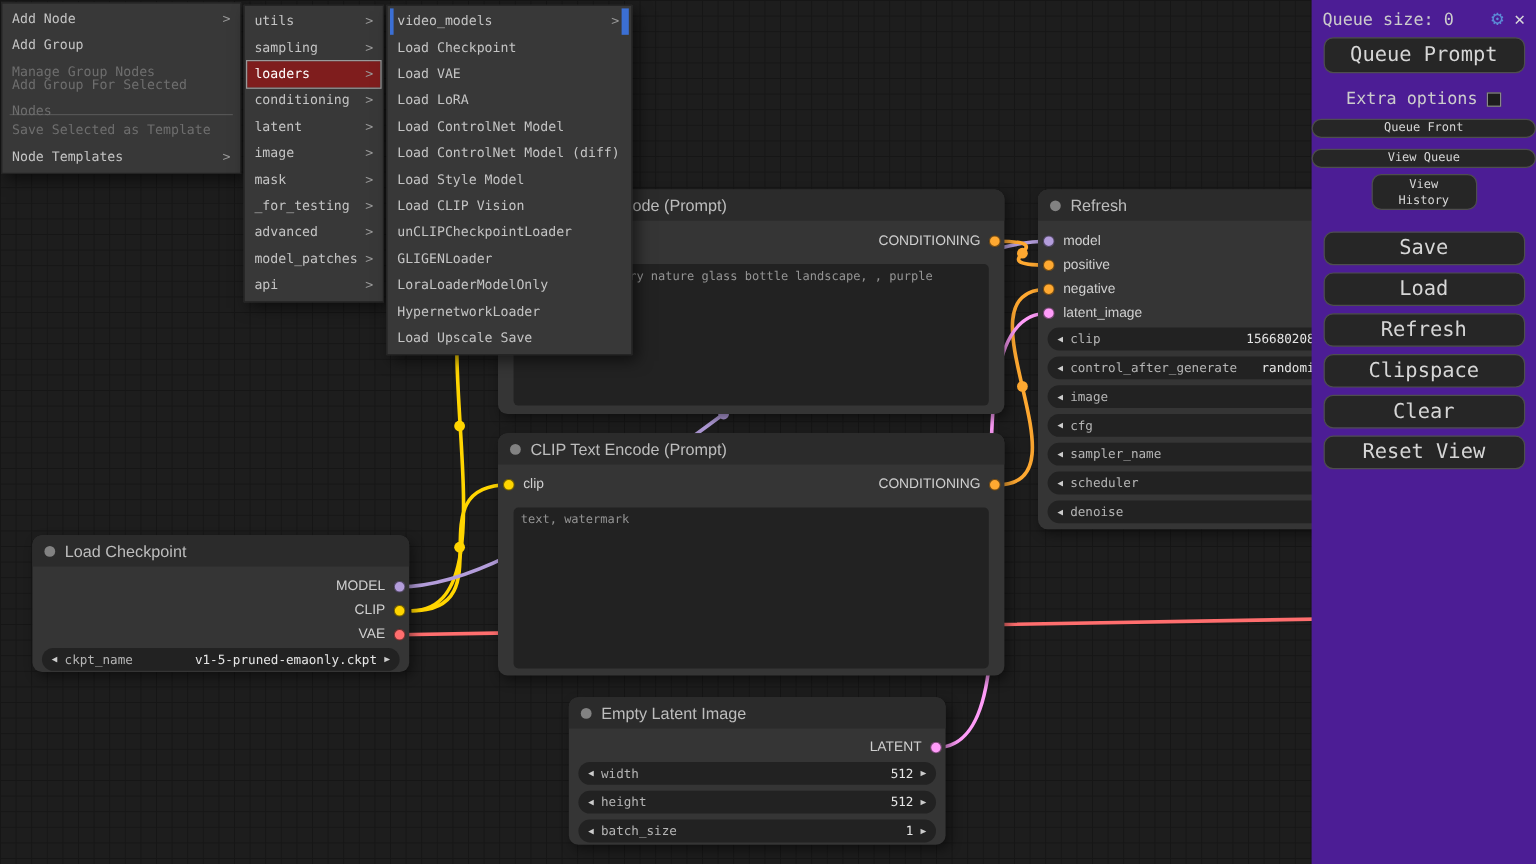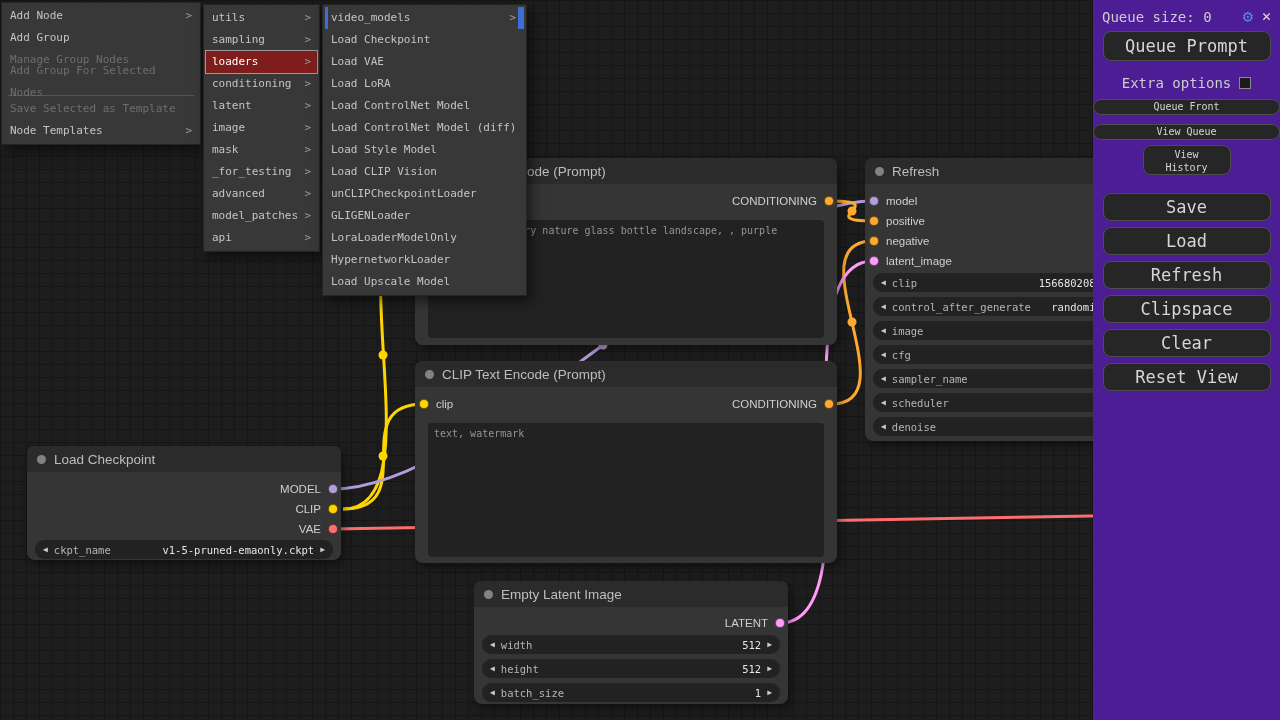--- a/index.html
+++ b/index.html
@@ -348,21 +348,21 @@
     <div class="menu-item">
       <span>GLIGENLoader</span>
     </div>
     <div class="menu-item">
       <span>LoraLoaderModelOnly</span>
     </div>
     <div class="menu-item">
       <span>HypernetworkLoader</span>
     </div>
     <div class="menu-item">
-      <span>Load Upscale Model</span>
+      <span>Load Upscale Save</span>
     </div>
   </div>
 
 </div>
 
 <div class="sidebar">
   <div class="sb-row1">
     <span class="queue-size">Queue size: 0</span>
     <span class="gear" style="color: rgb(91, 139, 214);">⚙</span>
     <span class="close-x">✕</span>

